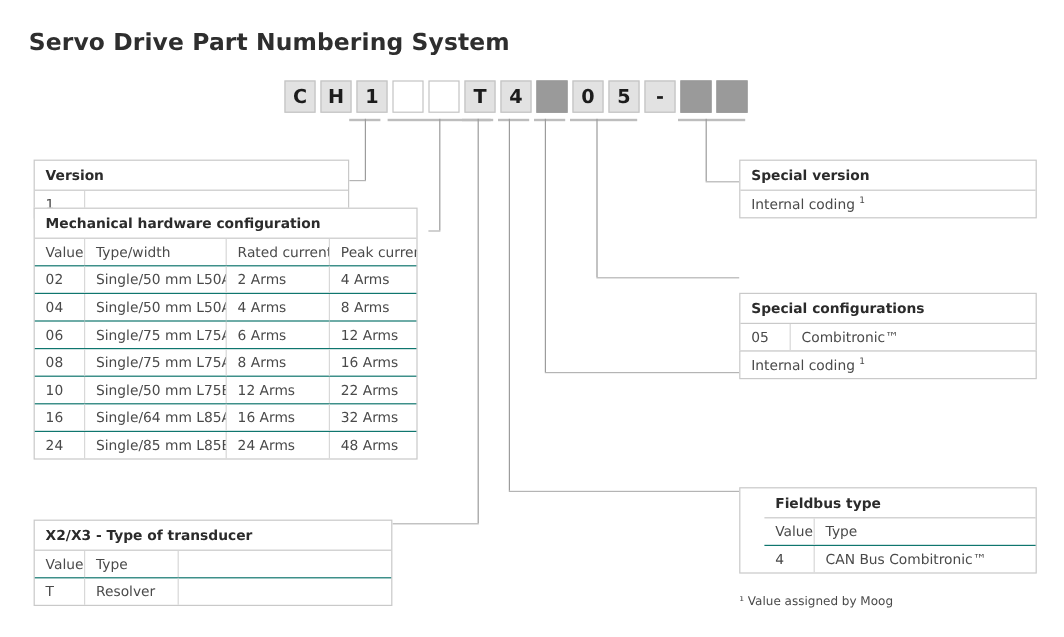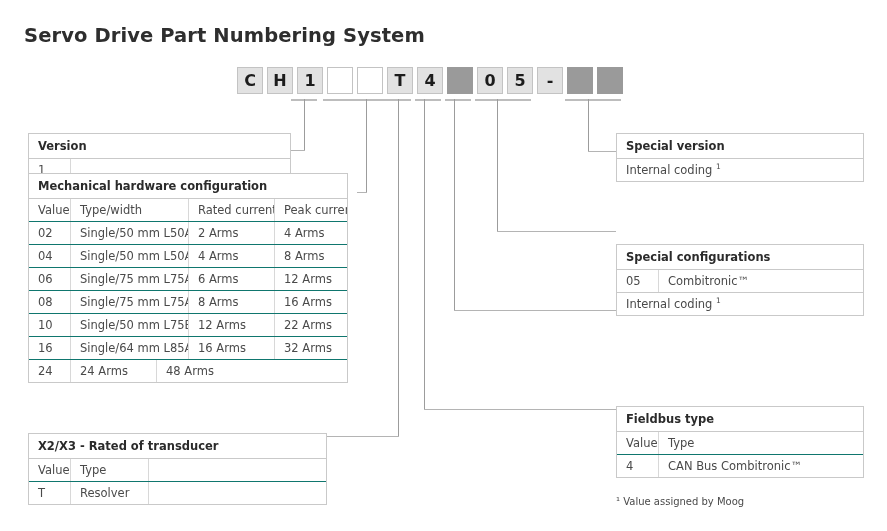--- a/index.html
+++ b/index.html
@@ -223,27 +223,28 @@
       <div class="tcell lastcol" style="flex:1">22 Arms</div>
     </div>
     <div class="trow">
       <div class="tcell" style="width:42px">16</div>
       <div class="tcell" style="width:118px">Single/64 mm L85A</div>
       <div class="tcell" style="width:86px">16 Arms</div>
       <div class="tcell lastcol" style="flex:1">32 Arms</div>
     </div>
     <div class="trow last">
       <div class="tcell" style="width:42px">24</div>
+      <div class="tcell" style="width:118px">Single/85 mm L85B</div>
       <div class="tcell" style="width:86px">24 Arms</div>
       <div class="tcell lastcol" style="flex:1">48 Arms</div>
     </div>
   </div>
 
   <div class="tbl" style="left:28px; top:433px; width:299px;">
-    <div class="thead">X2/X3 - Rated of transducer</div>
+    <div class="thead">X2/X3 - Type of transducer</div>
     <div class="trow hdr">
       <div class="tcell" style="width:42px">Value</div>
       <div class="tcell" style="width:78px">Type</div>
       <div class="tcell lastcol" style="flex:1"></div>
     </div>
     <div class="trow last">
       <div class="tcell" style="width:42px">T</div>
       <div class="tcell" style="width:78px">Resolver</div>
     </div>
   </div>
@@ -262,21 +263,21 @@
       <div class="tcell lastcol" style="flex:1">Combitronic™</div>
     </div>
   </div>
 
   <div class="tbl" style="left:616px; top:292px; width:248px;">
     <div class="trow last">
       <div class="tcell single" style="flex:1"><span>Internal coding </span><span class="sup">1</span></div>
     </div>
   </div>
 
-  <div class="tbl" style="left:616px; top:406px; width:248px;">
+  <div class="tbl" style="left:616px; top:406px; width:248px;padding-left:20px;">
     <div class="thead">Fieldbus type</div>
     <div class="trow hdr">
       <div class="tcell" style="width:42px">Value</div>
       <div class="tcell lastcol" style="flex:1">Type</div>
     </div>
     <div class="trow last">
       <div class="tcell" style="width:42px">4</div>
       <div class="tcell lastcol" style="flex:1">CAN Bus Combitronic™</div>
     </div>
   </div>

